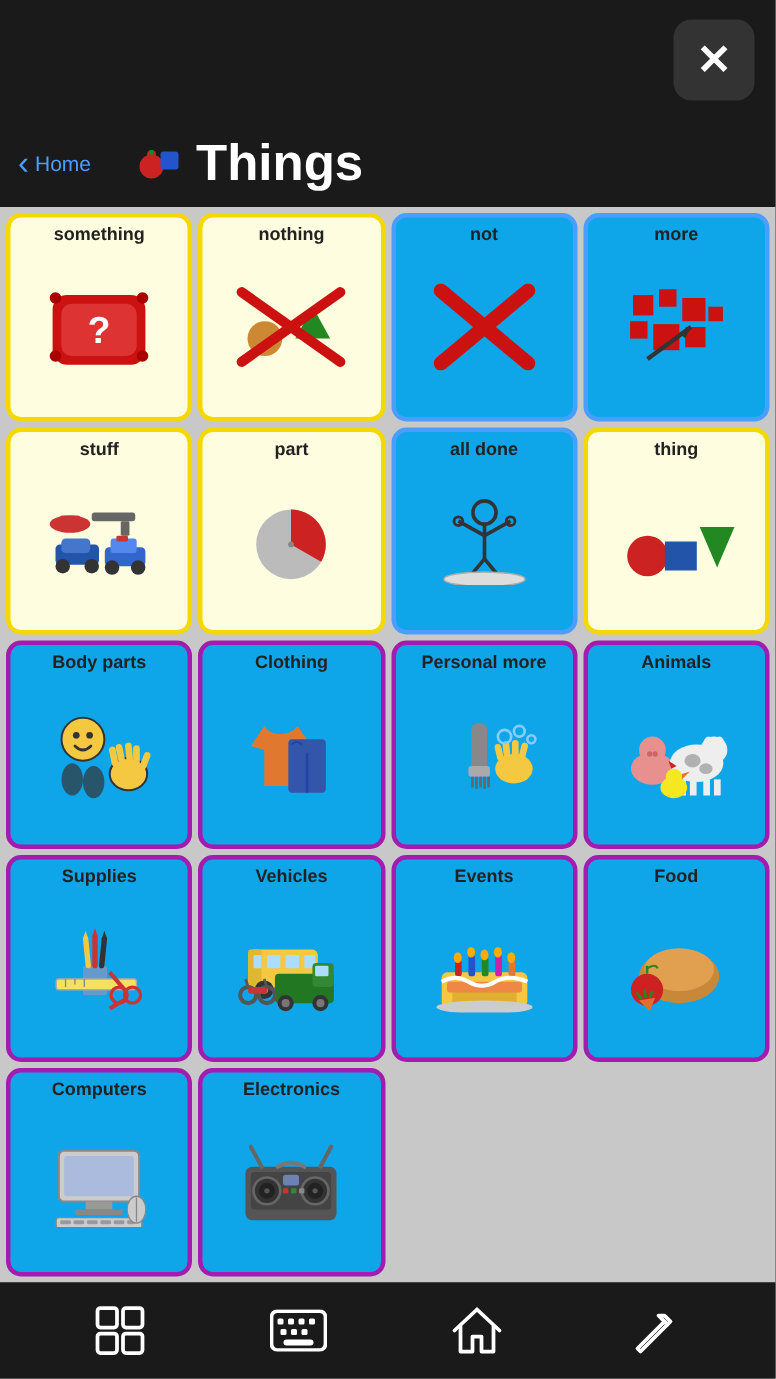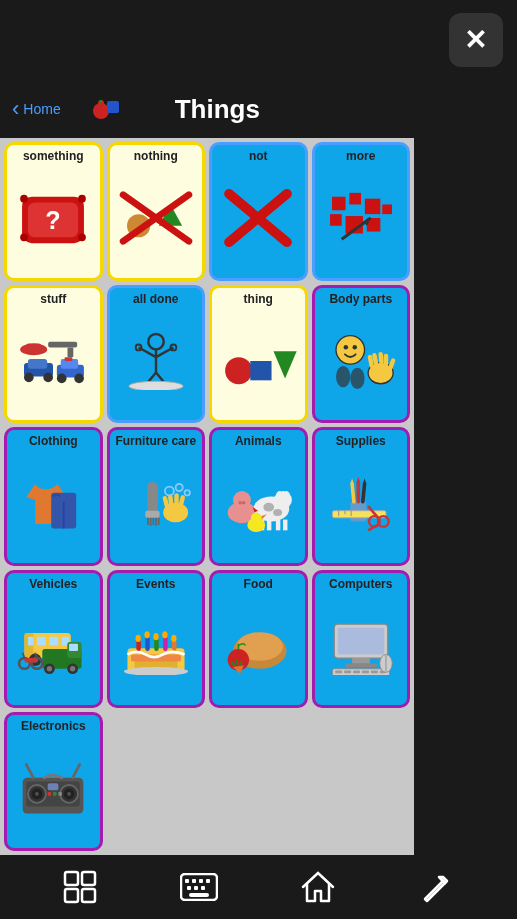--- a/index.html
+++ b/index.html
@@ -67,33 +67,32 @@
       align-items: center;
       gap: 8px;
       margin-left: 16px;
     }
     .nav-icon {
       width: 36px;
       height: 36px;
     }
     .nav-title {
       color: white;
-      font-size: 26px;
+      font-size: 34px;
       font-weight: bold;
-      margin-left: 44px;
     }
 
     
     .grid-container {
       background: #c8c8c8;
       padding: 4px;
       display: grid;
       grid-template-columns: repeat(4, 1fr);
       gap: 4px;
-      width: 414px;
+      width: 517px;
       height: calc(919px - 80px - 58px - 64px);
       overflow: hidden;
     }
 
     .grid-cell {
       background: #0ea5e9;
       border-radius: 10px;
       border: 3px solid #ddd;
       display: flex;
       flex-direction: column;
@@ -253,20 +252,32 @@
 
         <rect x="44" y="34" width="28" height="13" rx="3" fill="#3366cc"></rect>
         <rect x="48" y="28" width="18" height="10" rx="2" fill="#5588ee"></rect>
         <circle cx="49" cy="48" r="5" fill="#333"></circle>
         <circle cx="67" cy="48" r="5" fill="#333"></circle>
         <rect x="52" y="26" width="8" height="4" rx="1" fill="#cc3333"></rect>
       </svg>
     </div>
   </div>
 
+  <div class="grid-cell yellow-border cell-bg-yellow">
+    <span class="cell-label">part</span>
+    <div class="cell-image">
+      <svg viewBox="0 0 80 60" width="80" height="58">
+
+        <circle cx="40" cy="32" r="24" fill="#bbb"></circle>
+
+        <path d="M40,32 L40,8 A24,24 0 0,1 60.78,44 Z" fill="#cc2222"></path>
+        <circle cx="40" cy="32" r="2" fill="#888"></circle>
+      </svg>
+    </div>
+  </div>
 
 
   <div class="grid-cell blue-border">
     <span class="cell-label">all done</span>
     <div class="cell-image">
       <svg viewBox="0 0 80 60" width="80" height="58">
 
         <circle cx="40" cy="10" r="8" fill="none" stroke="#333" stroke-width="2.5"></circle>
 
         <line x1="40" y1="18" x2="40" y2="42" stroke="#333" stroke-width="2.5"></line>
@@ -330,21 +341,21 @@
 
         <rect x="38" y="20" width="28" height="40" rx="3" fill="#3355aa"></rect>
         <line x1="52" y1="30" x2="52" y2="60" stroke="#2244aa" stroke-width="2"></line>
 
         <path d="M40,24 Q44,20 48,24" fill="none" stroke="#2244aa" stroke-width="1.5"></path>
       </svg>
     </div>
   </div>
 
   <div class="grid-cell black-border">
-    <span class="cell-label">Furniture care</span>
+    <span class="cell-label">Personal more</span>
     <div class="cell-image">
       <svg viewBox="0 0 80 65" width="80" height="58">
 
         <rect x="30" y="8" width="12" height="36" rx="5" fill="#888"></rect>
         <rect x="28" y="40" width="16" height="8" rx="2" fill="#aaa"></rect>
 
         <line x1="31" y1="48" x2="31" y2="56" stroke="#666" stroke-width="2"></line>
         <line x1="34" y1="48" x2="34" y2="57" stroke="#666" stroke-width="2"></line>
         <line x1="37" y1="48" x2="37" y2="56" stroke="#666" stroke-width="2"></line>
         <line x1="40" y1="48" x2="40" y2="57" stroke="#666" stroke-width="2"></line>

